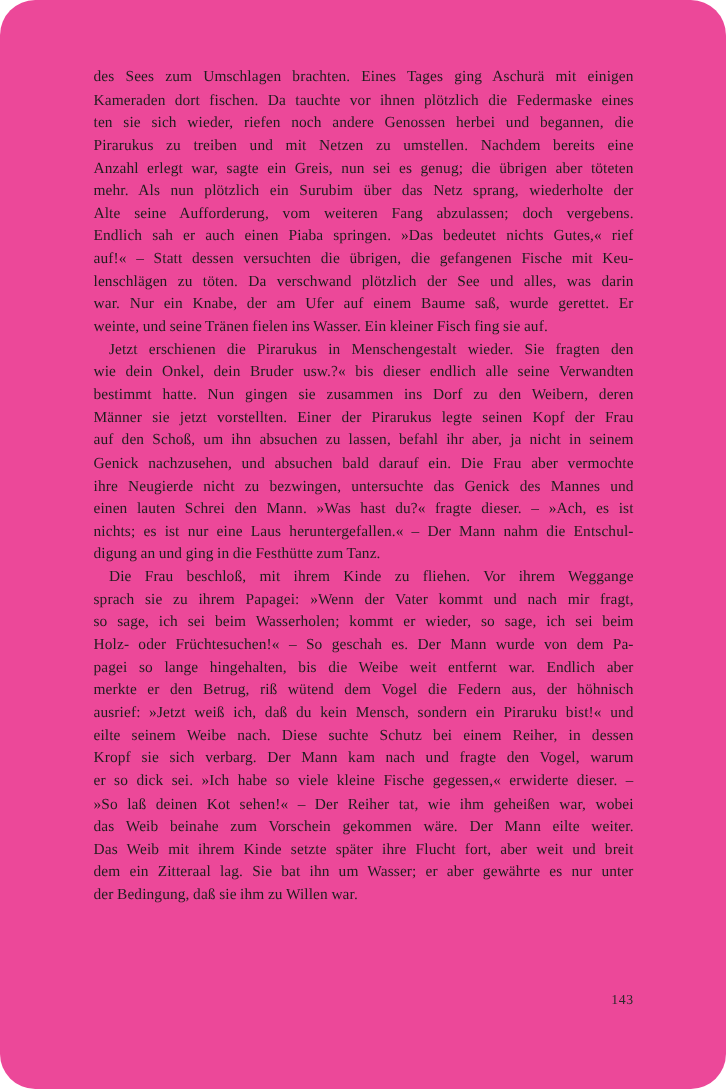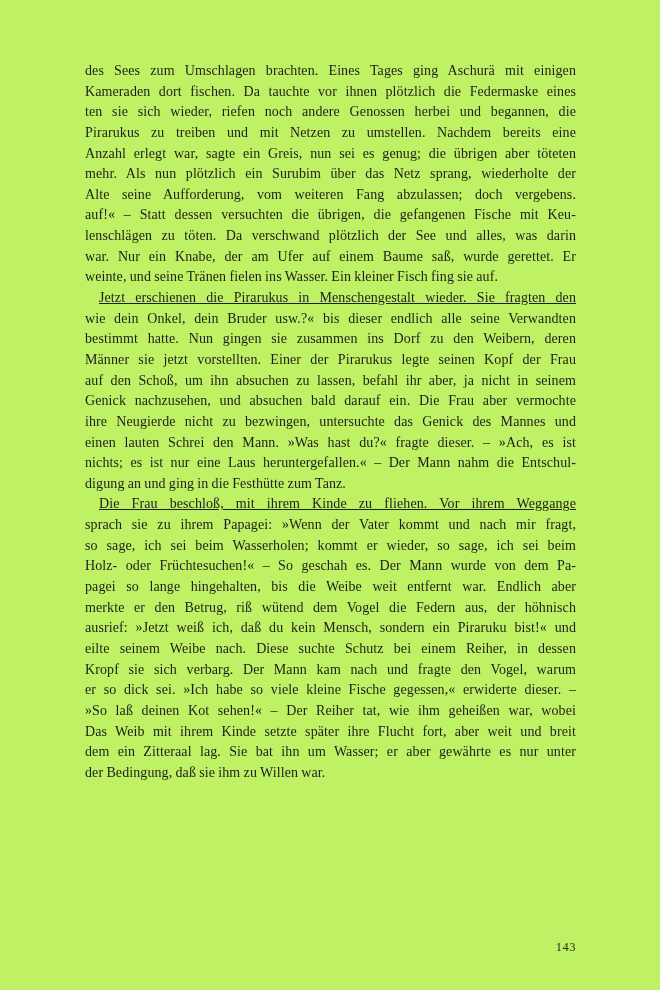--- a/index.html
+++ b/index.html
@@ -4,24 +4,25 @@
 <style>
   html, body {
     margin: 0;
     padding: 0;
     background: #ffffff;
   }
   .page {
     position: relative;
     width: 660px;
     height: 990px;
-    background: #bef264;
+    background: #ec4899;
     font-family: "Liberation Serif", serif;
     color: #1e1e1e;
     overflow: hidden;
+    border-radius: 32px;
   }
   .text-block {
     position: absolute;
     left: 85px;
     top: 61px;
     width: 491px;
   }
   .paragraph {
     margin: 0;
     padding: 0;
@@ -35,44 +36,44 @@
     text-align-last: justify;
     white-space: normal;
     overflow: hidden;
     height: 20.65px;
   }
   .line.last {
     text-align-last: left;
   }
   .line.indent {
     text-indent: 14px;
-    text-decoration: underline;
   }
   .page-number {
     position: absolute;
     right: 84px;
-    top: 940px;
+    top: 902px;
     font-size: 12.5px;
     letter-spacing: 0.5px;
     color: #2a2a2a;
   }
 </style>
 </head>
 <body>
 
 <div class="page">
   <div class="text-block">
       <div class="paragraph">
         <div class="line">des Sees zum Umschlagen brachten. Eines Tages ging Aschurä mit einigen</div>
         <div class="line">Kameraden dort fischen. Da tauchte vor ihnen plötzlich die Federmaske eines</div>
         <div class="line">ten sie sich wieder, riefen noch andere Genossen herbei und begannen, die</div>
         <div class="line">Pirarukus zu treiben und mit Netzen zu umstellen. Nachdem bereits eine</div>
         <div class="line">Anzahl erlegt war, sagte ein Greis, nun sei es genug; die übrigen aber töteten</div>
         <div class="line">mehr. Als nun plötzlich ein Surubim über das Netz sprang, wiederholte der</div>
         <div class="line">Alte seine Aufforderung, vom weiteren Fang abzulassen; doch vergebens.</div>
+        <div class="line">Endlich sah er auch einen Piaba springen. »Das bedeutet nichts Gutes,« rief</div>
         <div class="line">auf!« – Statt dessen versuchten die übrigen, die gefangenen Fische mit Keu-</div>
         <div class="line">lenschlägen zu töten. Da verschwand plötzlich der See und alles, was darin</div>
         <div class="line">war. Nur ein Knabe, der am Ufer auf einem Baume saß, wurde gerettet. Er</div>
         <div class="line last">weinte, und seine Tränen fielen ins Wasser. Ein kleiner Fisch fing sie auf.</div>
       </div>
       <div class="paragraph">
         <div class="line indent">Jetzt erschienen die Pirarukus in Menschengestalt wieder. Sie fragten den</div>
         <div class="line">wie dein Onkel, dein Bruder usw.?« bis dieser endlich alle seine Verwandten</div>
         <div class="line">bestimmt hatte. Nun gingen sie zusammen ins Dorf zu den Weibern, deren</div>
         <div class="line">Männer sie jetzt vorstellten. Einer der Pirarukus legte seinen Kopf der Frau</div>
@@ -88,19 +89,20 @@
         <div class="line">sprach sie zu ihrem Papagei: »Wenn der Vater kommt und nach mir fragt,</div>
         <div class="line">so sage, ich sei beim Wasserholen; kommt er wieder, so sage, ich sei beim</div>
         <div class="line">Holz- oder Früchtesuchen!« – So geschah es. Der Mann wurde von dem Pa-</div>
         <div class="line">pagei so lange hingehalten, bis die Weibe weit entfernt war. Endlich aber</div>
         <div class="line">merkte er den Betrug, riß wütend dem Vogel die Federn aus, der höhnisch</div>
         <div class="line">ausrief: »Jetzt weiß ich, daß du kein Mensch, sondern ein Piraruku bist!« und</div>
         <div class="line">eilte seinem Weibe nach. Diese suchte Schutz bei einem Reiher, in dessen</div>
         <div class="line">Kropf sie sich verbarg. Der Mann kam nach und fragte den Vogel, warum</div>
         <div class="line">er so dick sei. »Ich habe so viele kleine Fische gegessen,« erwiderte dieser. –</div>
         <div class="line">»So laß deinen Kot sehen!« – Der Reiher tat, wie ihm geheißen war, wobei</div>
+        <div class="line">das Weib beinahe zum Vorschein gekommen wäre. Der Mann eilte weiter.</div>
         <div class="line">Das Weib mit ihrem Kinde setzte später ihre Flucht fort, aber weit und breit</div>
         <div class="line">dem ein Zitteraal lag. Sie bat ihn um Wasser; er aber gewährte es nur unter</div>
         <div class="line last">der Bedingung, daß sie ihm zu Willen war.</div>
       </div>
     </div>
   <div class="page-number">143</div>
 </div>
 
 </body></html>

